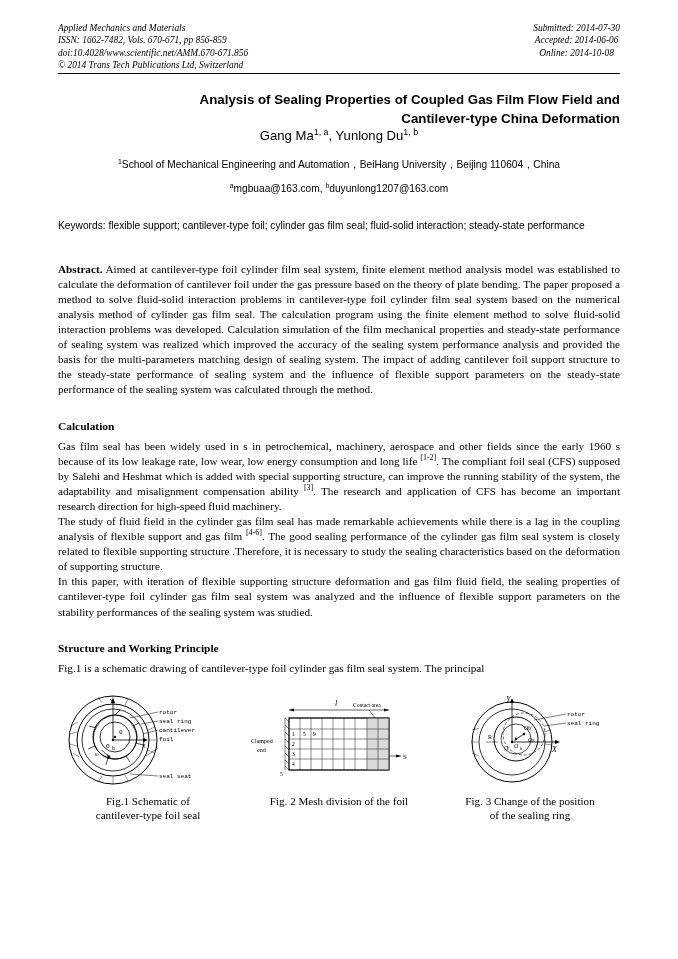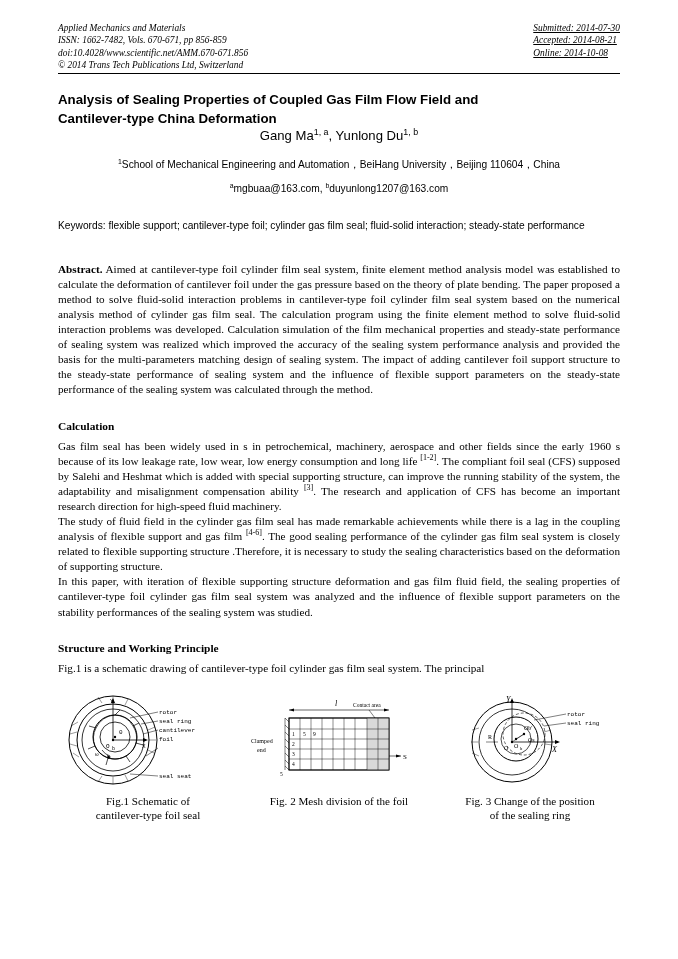--- a/index.html
+++ b/index.html
@@ -34,34 +34,34 @@
   
   .hdr {
     display: flex;
     justify-content: space-between;
     font-style: italic;
     font-size: 9.4px;
     line-height: 12.3px;
     color: #000;
   }
   .hdr-left div, .hdr-right div { white-space: nowrap; }
-  .hdr-right { text-align: left; text-decoration: underline; }
+  .hdr-right { text-align: center; }
   .hdr-rule {
     border-bottom: 1px solid #000;
     margin-top: 2px;
     margin-bottom: 0px;
   }
 
   
   .title {
     font-family: "Liberation Sans", sans-serif;
     font-weight: bold;
     font-size: 13.3px;
     line-height: 19px;
-    text-align: left;
+    text-align: right;
     margin-top: 16px;
   }
   .authors {
     font-family: "Liberation Sans", sans-serif;
     font-size: 13.1px;
     text-align: center;
   }
   .affil {
     font-family: "Liberation Sans", sans-serif;
     font-size: 10.2px;
@@ -143,21 +143,21 @@
 
       <div class="hdr">
         <div class="hdr-left">
           <div>Applied Mechanics and Materials</div>
           <div>ISSN: 1662-7482, Vols. 670-671, pp 856-859</div>
           <div>doi:10.4028/www.scientific.net/AMM.670-671.856</div>
           <div>© 2014 Trans Tech Publications Ltd, Switzerland</div>
         </div>
         <div class="hdr-right">
           <div>Submitted: 2014-07-30</div>
-          <div>Accepted: 2014-08-21</div>
+          <div>Accepted: 2014-06-06</div>
           <div>Online: 2014-10-08</div>
         </div>
       </div>
       <div class="hdr-rule"></div>
 
       <div class="title">
         <div>Analysis of Sealing Properties of Coupled Gas Film Flow Field and</div>
         <div>Cantilever-type China Deformation</div>
       </div>
 

